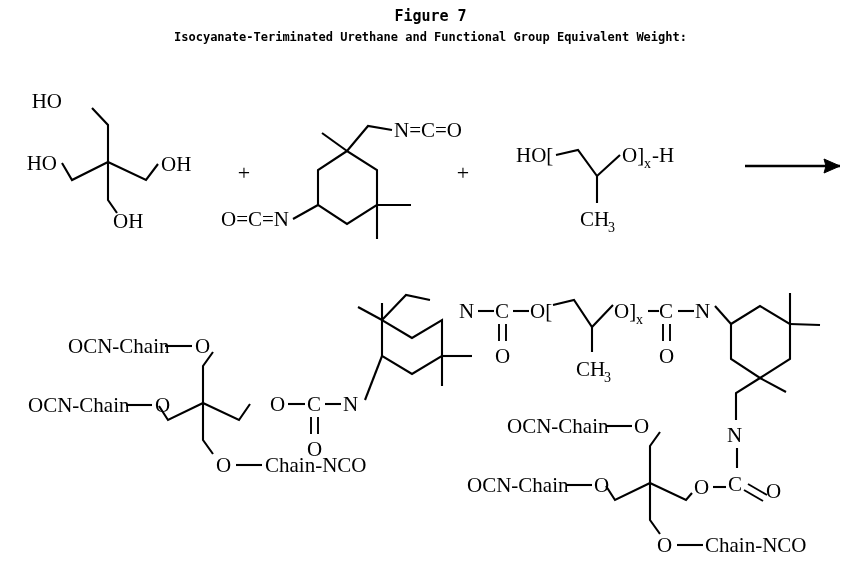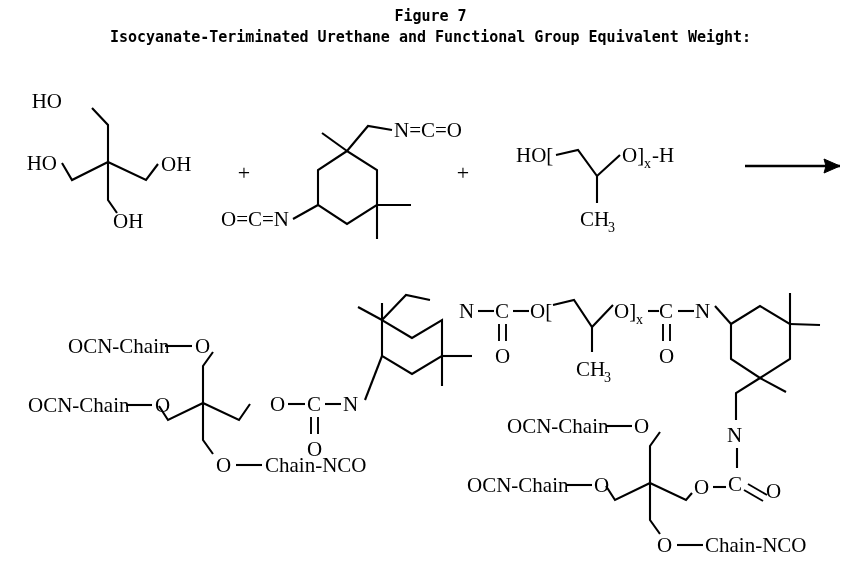--- a/index.html
+++ b/index.html
@@ -1,21 +1,21 @@
 <!DOCTYPE html>
 <html><head>
 <meta charset="utf-8">
 <style>
   html,body{margin:0;padding:0;background:#fff;}
   body{width:861px;height:563px;font-family:"Liberation Serif",serif;overflow:hidden;}
   #page{position:relative;width:861px;height:563px;background:#ffffff;}
   .title-block{position:absolute;left:0;top:0;width:861px;text-align:center;
     font-family:"DejaVu Sans Mono","Liberation Mono",monospace;font-weight:bold;color:#000;}
   .fig-label{font-size:15px;line-height:20px;letter-spacing:0px;}
-  .fig-caption{font-size:15px;line-height:22px;letter-spacing:0px;white-space:nowrap;}
+  .fig-caption{font-size:12px;line-height:22px;letter-spacing:0px;white-space:nowrap;}
   svg{position:absolute;left:0;top:0;}
   text{font-family:"Liberation Serif",serif;fill:#000;}
   .atom{font-size:21px;}
   .atom-s{font-size:14px;}
   .plus{font-size:22px;}
   .bond{stroke:#000;stroke-width:2.1;fill:none;stroke-linecap:butt;}
   .bond-thin{stroke:#000;stroke-width:1.9;fill:none;}
   .arrow{stroke:#000;stroke-width:2.6;fill:none;}
 </style>
 </head>

